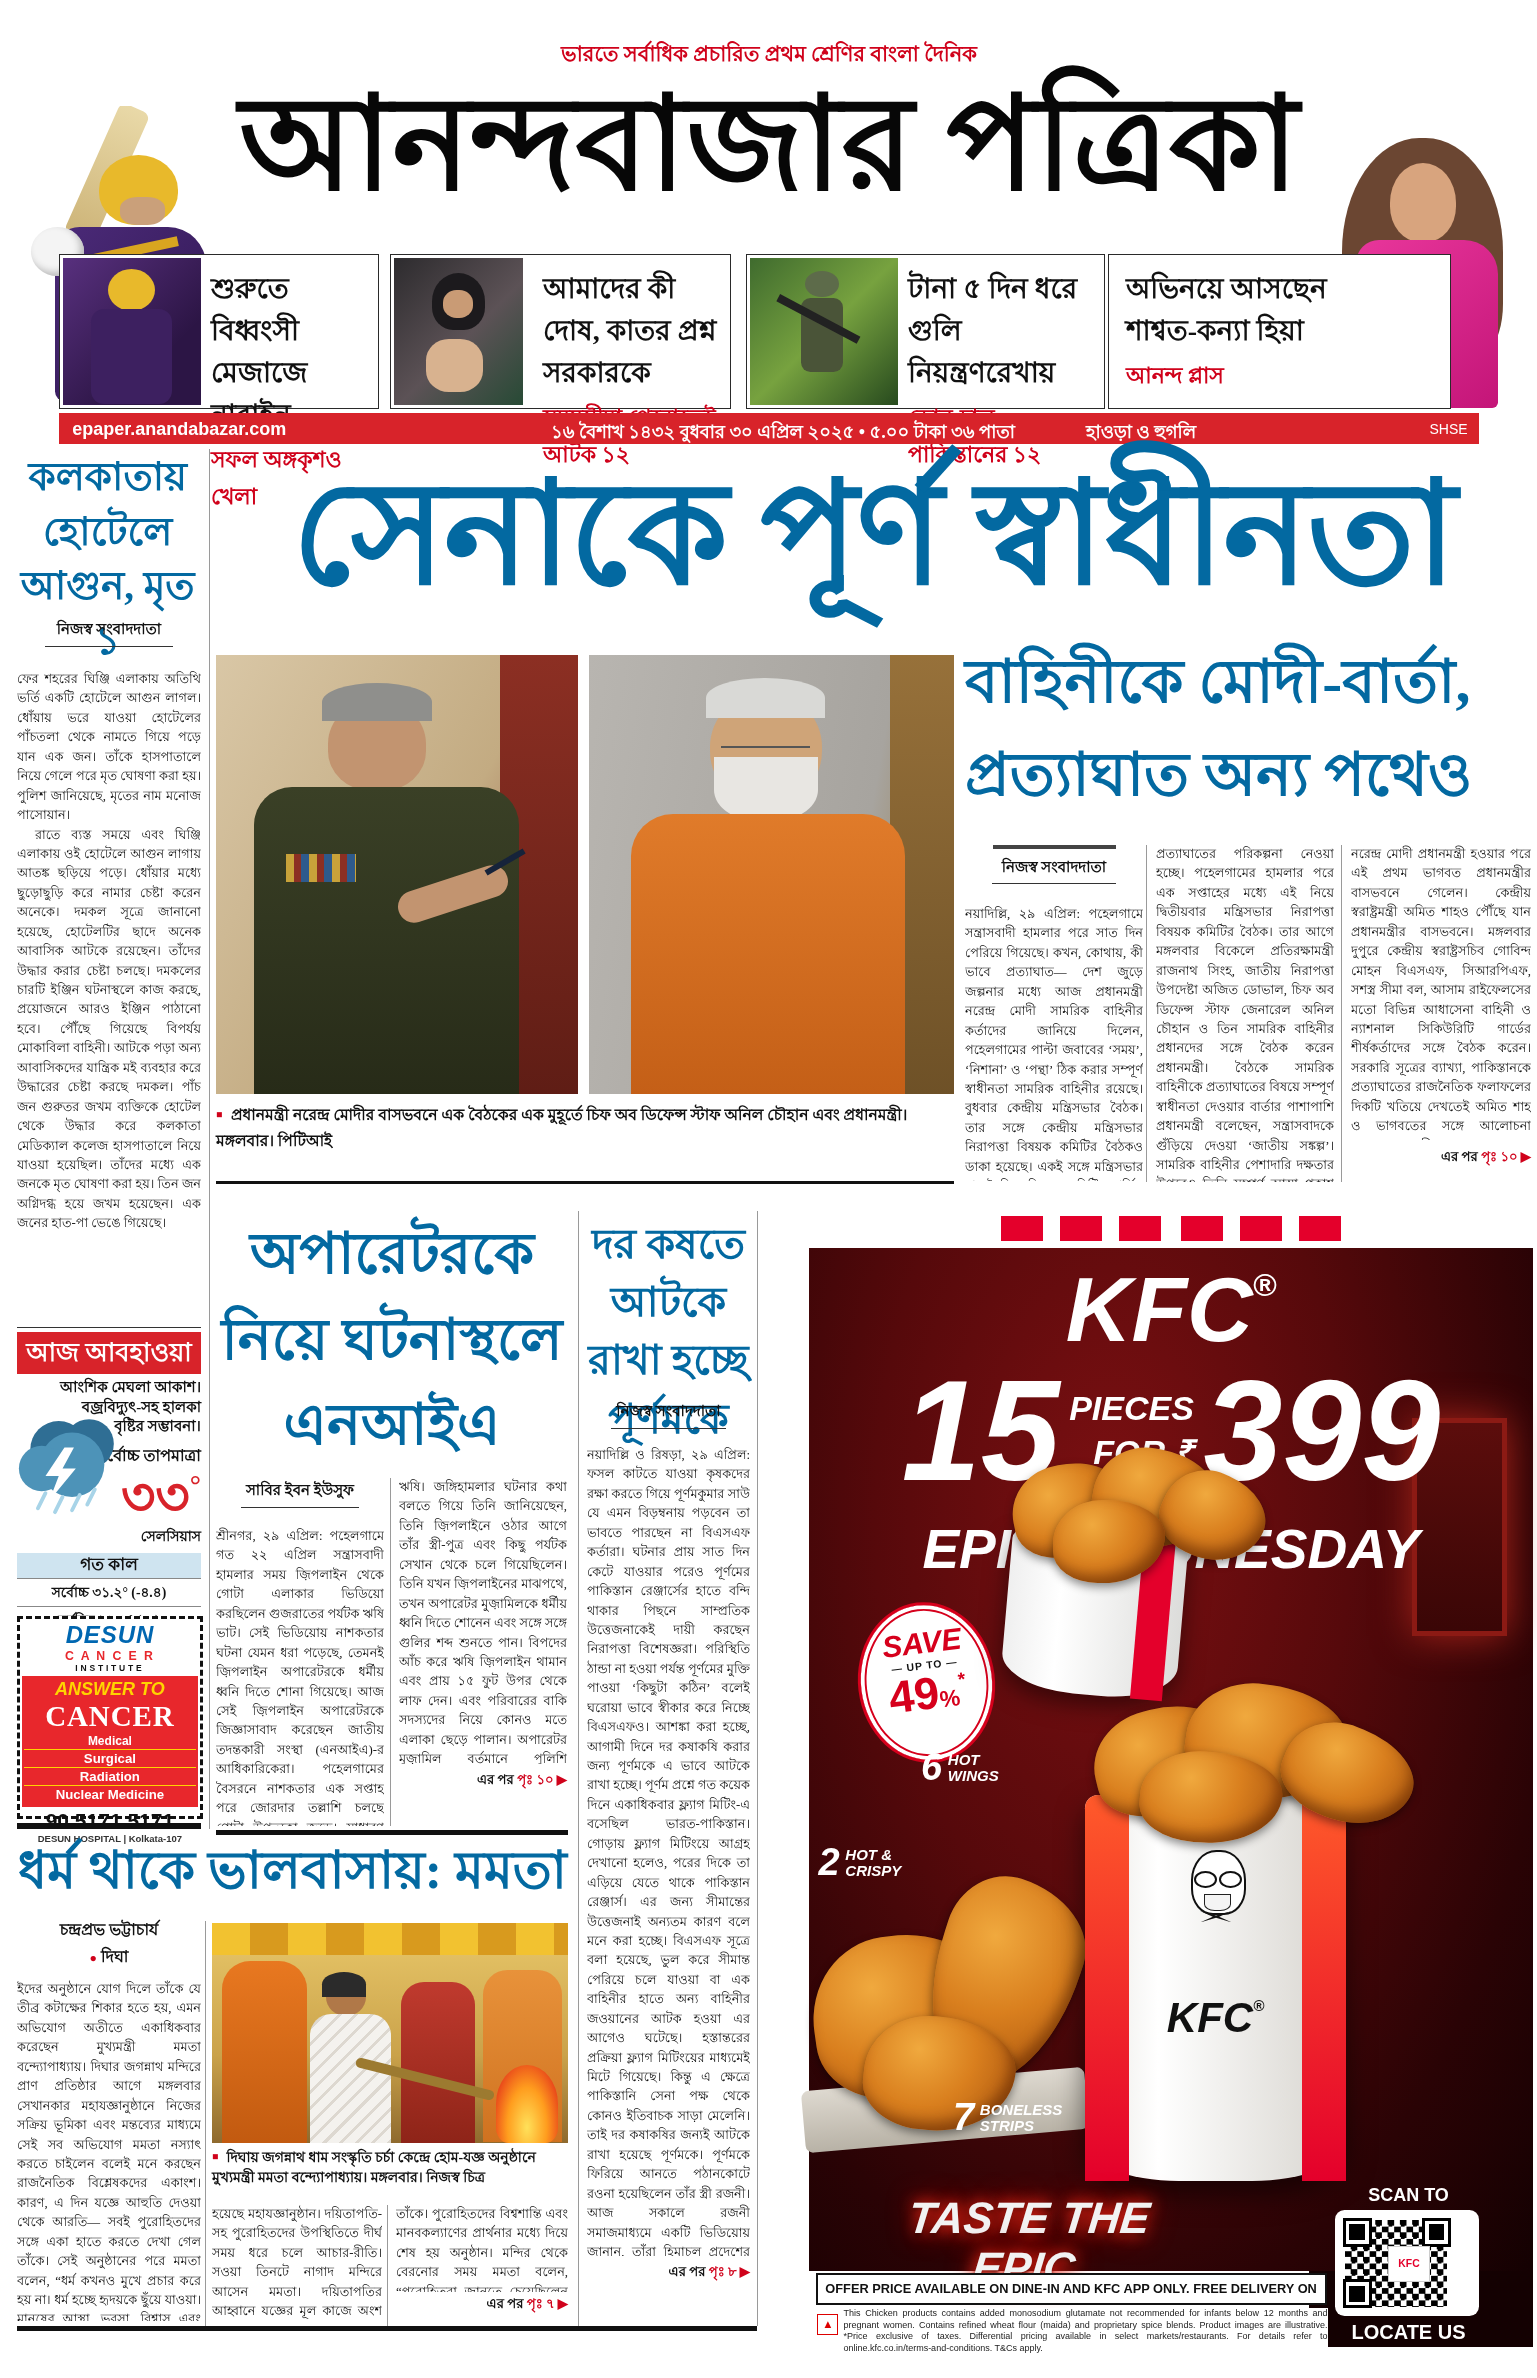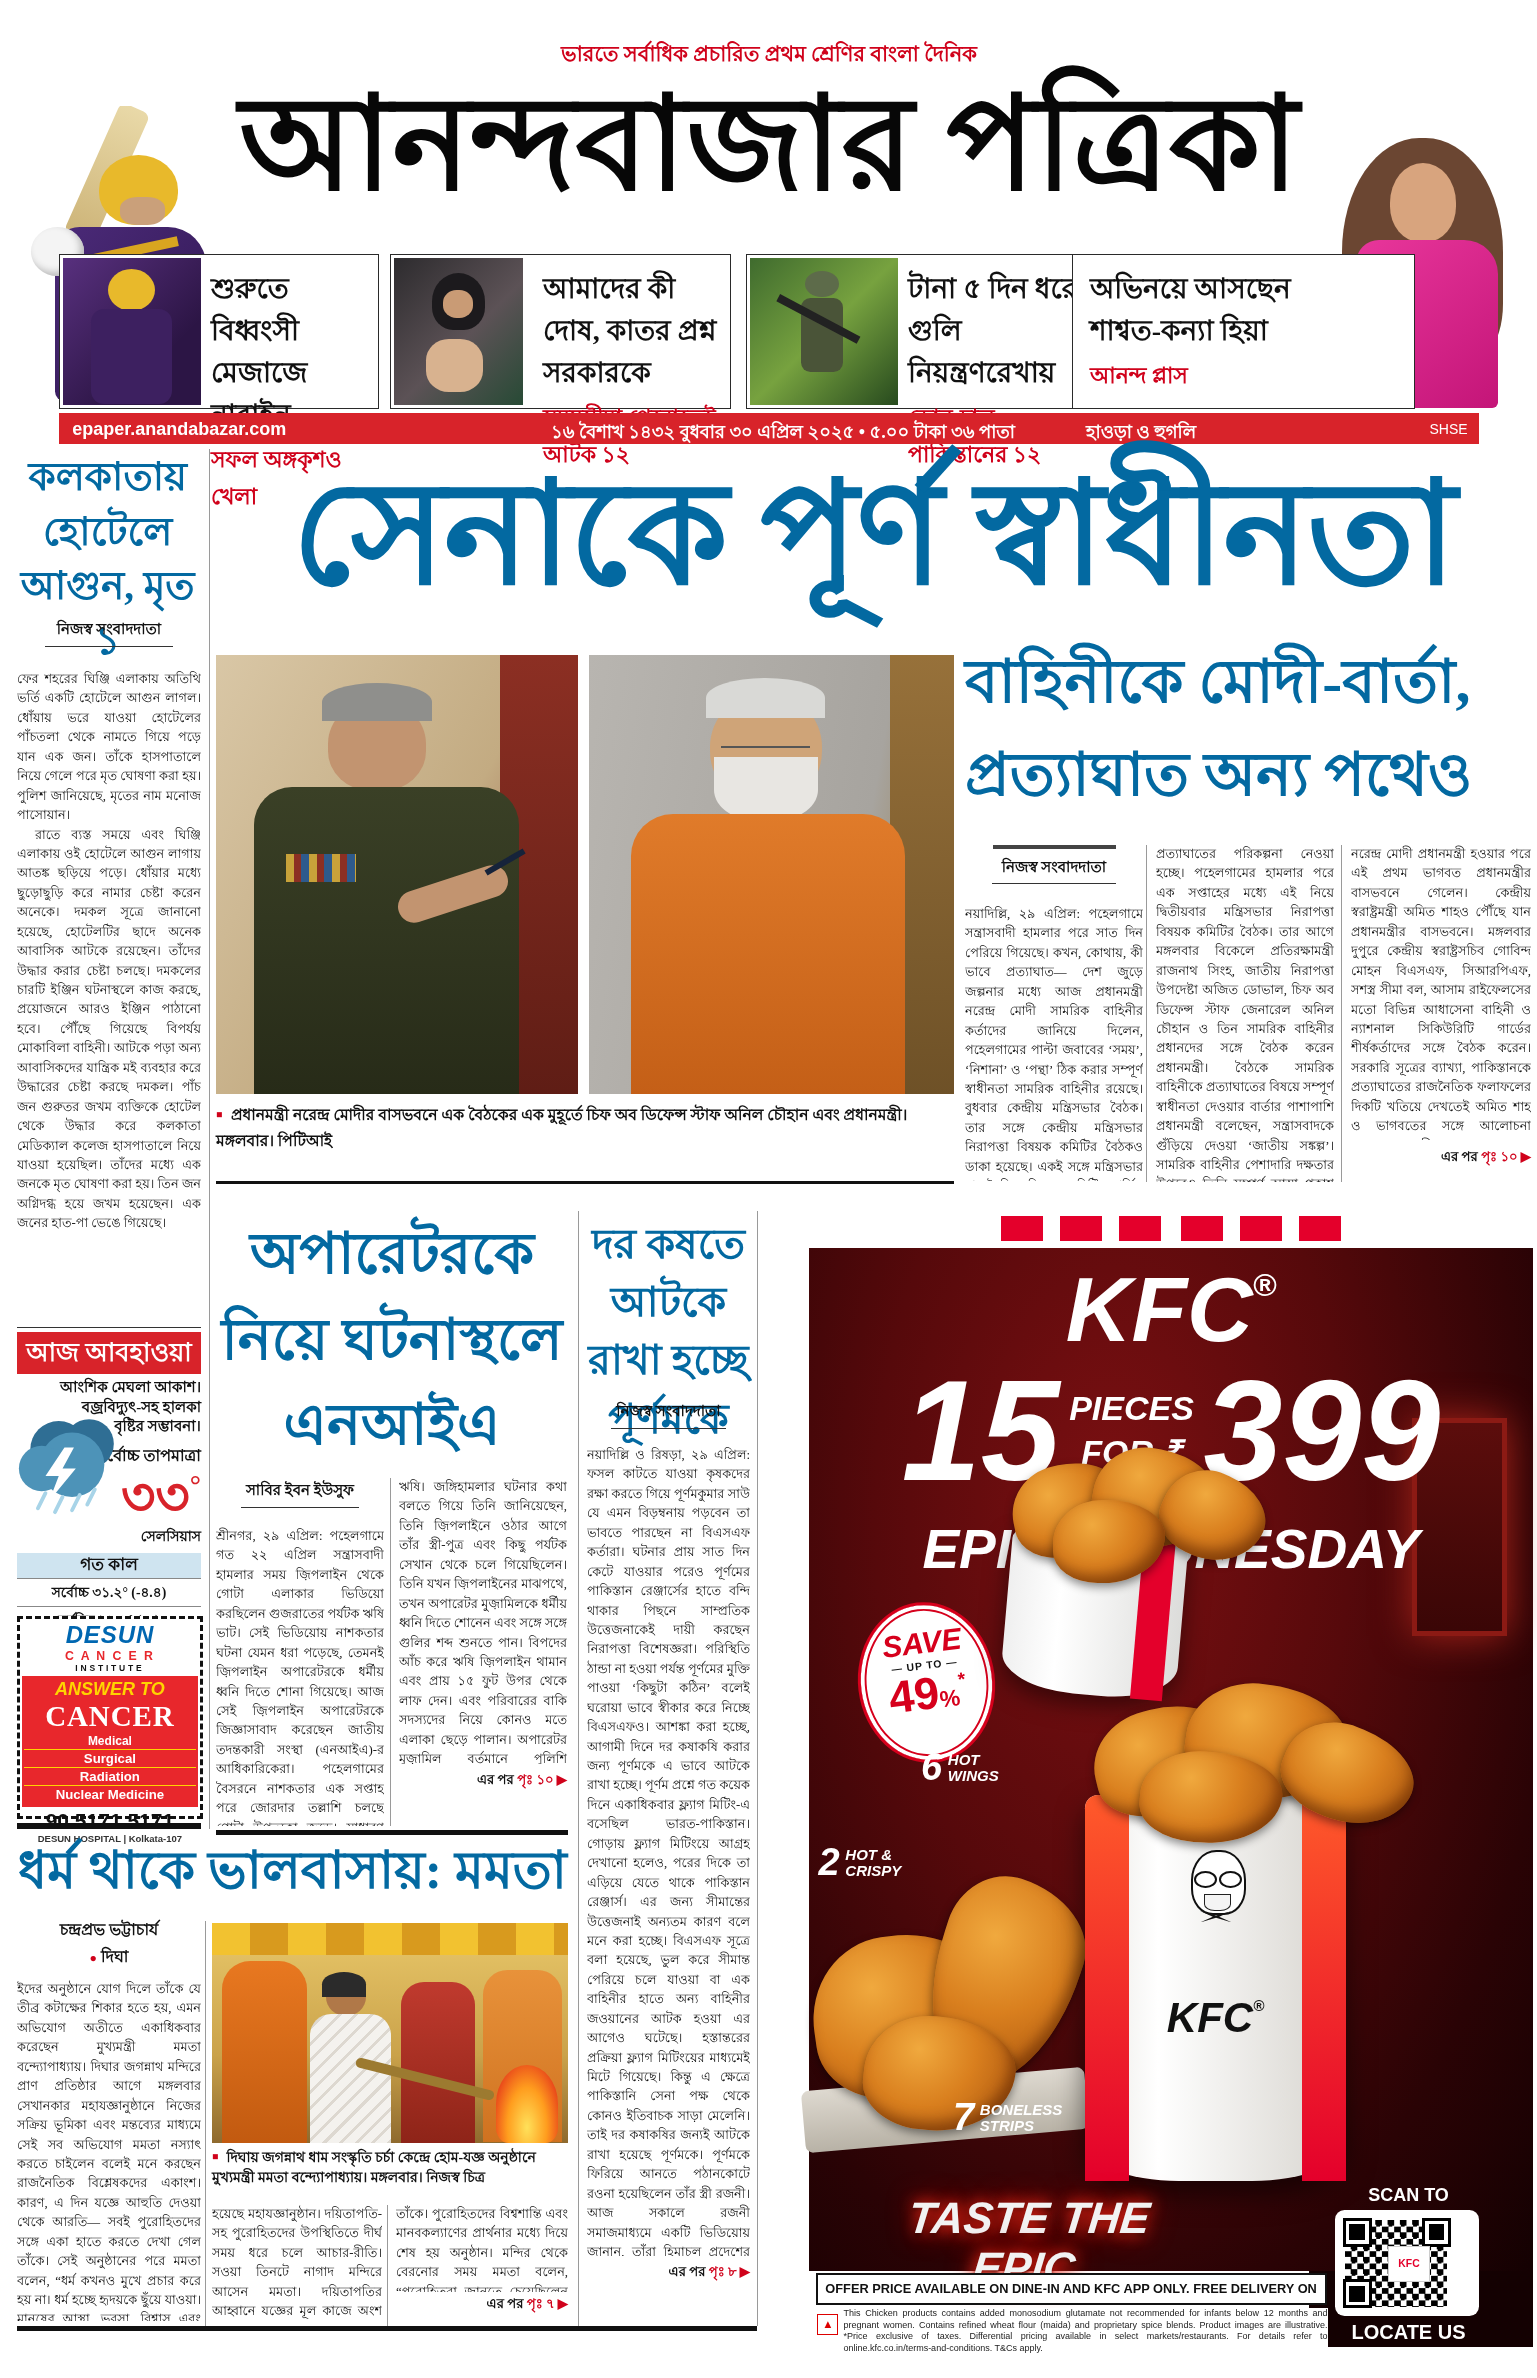--- a/index.html
+++ b/index.html
@@ -91,21 +91,21 @@
       <div class="abs" style="left:55px;top:13.2px;width:34px;height:26.5px;background:#5d6b4a;border-radius:50%;"></div>
       <div class="abs" style="left:51px;top:40px;width:42px;height:74px;background:#4a5438;border-radius:9.5px;"></div>
       <div class="abs" style="left:23px;top:57px;width:91px;height:7.6px;background:#222;transform:rotate(28deg);"></div>
     </div>
     <div class="abs" style="left:161px;top:13.2px;width:187px;">
       <h3>টানা ৫ দিন ধরে গুলি নিয়ন্ত্রণরেখায়</h3>
       <div class="sub">ড্রোন-চাল পাকিস্তানের ১২</div>
     </div>
   </div>
 
-  <div class="abs teaser" style="left:1072px;width:341px;">
+  <div class="abs teaser" style="left:1108px;width:341px;">
     <div class="abs" style="left:17px;top:13.2px;width:237px;">
       <h3>অভিনয়ে আসছেন শাশ্বত-কন্যা হিয়া</h3>
       <div class="sub">আনন্দ প্লাস</div>
     </div>
   </div>
 
   <div class="abs" style="left:59px;top:413px;width:1420px;height:31px;background:#d8232a;color:#fff;">
     <div class="abs sans bold" style="left:13.2px;top:5.7px;font-size:18px;">epaper.anandabazar.com</div>
     <div class="abs bold" style="left:492px;top:4.7px;font-size:18px;">১৬ বৈশাখ ১৪৩২ বুধবার ৩০ এপ্রিল ২০২৫ • ৫.০০ টাকা ৩৬ পাতা</div>
     <div class="abs bold" style="left:1027px;top:4.7px;font-size:18px;">হাওড়া ও হুগলি</div>
@@ -294,21 +294,21 @@
       <div class="abs" style="right:26.5px;top:170px;width:85px;height:208px;border:5.7px solid #8c1a14;background:linear-gradient(#5c0d0c,#3a0606);box-shadow:0 0 38px #a8241a;"></div>
     </div>
     <div class="abs" style="left:500px;top:1055px;width:224px;height:76px;background:#140102;"></div>
 
     <div class="abs kfc-white kfc-it c" style="left:0;top:42px;width:724px;font-size:91px;">
       <span>KFC</span><span style="font-size:32px;vertical-align:45px;">®</span>
     </div>
 
     <div class="abs kfc-white" style="left:0;top:144px;width:724px;display:flex;justify-content:center;align-items:center;">
       <span class="kfc-it" style="font-size:142px;line-height:1;">15</span>
-      <span style="display:inline-block;margin:0 9.5px;text-align:center;">
+      <span style="display:inline-block;margin:0 9.5px;text-align:right;">
         <span class="kfc-it" style="display:block;font-size:34px;">PIECES</span>
         <span class="kfc-it" style="display:block;font-size:34px;"><span>FOR</span> <span>₹</span></span>
       </span>
       <span class="kfc-it" style="font-size:142px;line-height:1;">399</span>
     </div>
     <div class="abs kfc-white kfc-it c" style="left:0;top:301px;width:724px;font-size:55px;">EPIC WEDNESDAY</div>
 
     <div class="abs c sans" style="left:49px;top:386px;width:131px;height:155px;background:#fff;border:3.8px solid #d6001c;border-radius:50%;
          box-shadow:inset 0 0 0 3.8px #fff, inset 0 0 0 5.7px #d6001c;transform:rotate(-7deg);padding-top:0;">
       <div style="color:#d6001c;font-weight:900;font-style:italic;font-size:30px;margin-top:21px;">SAVE</div>

